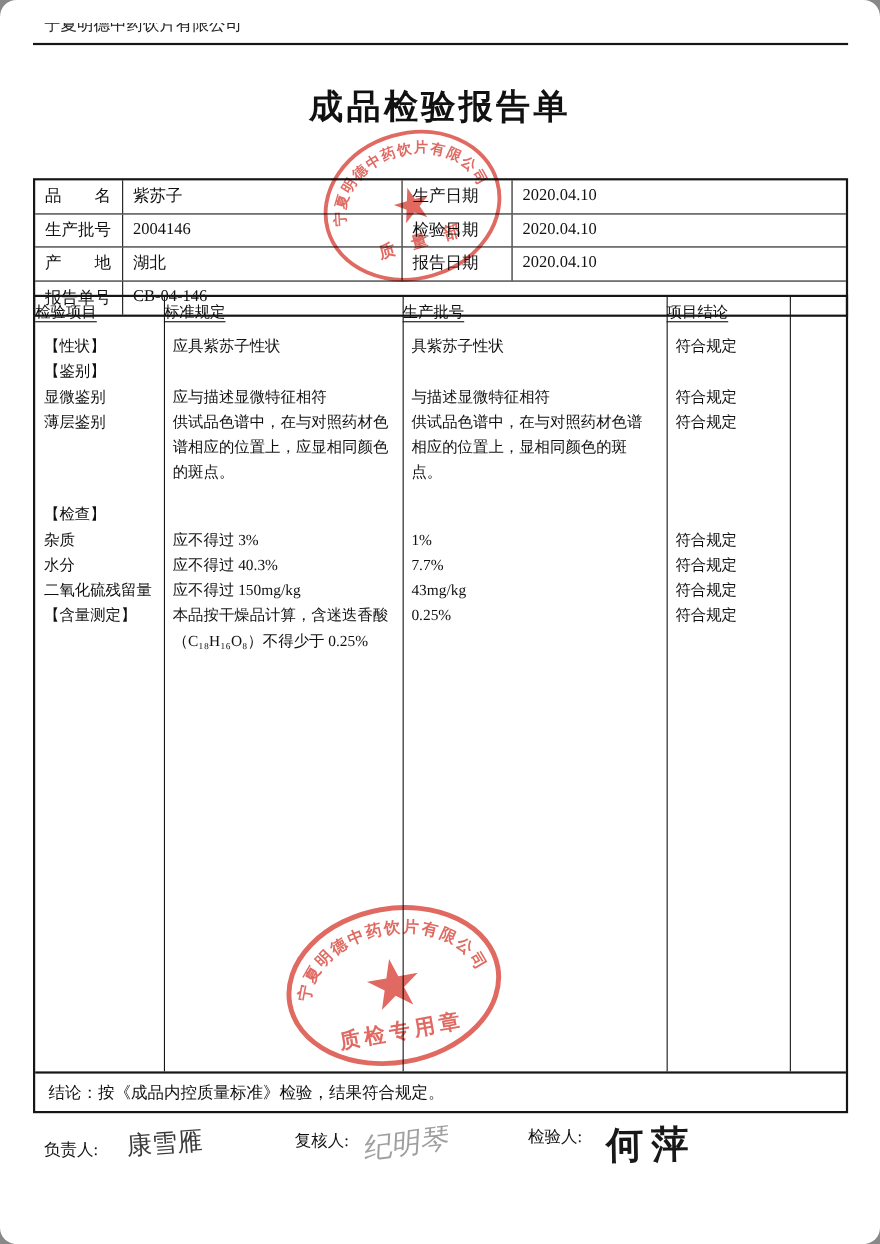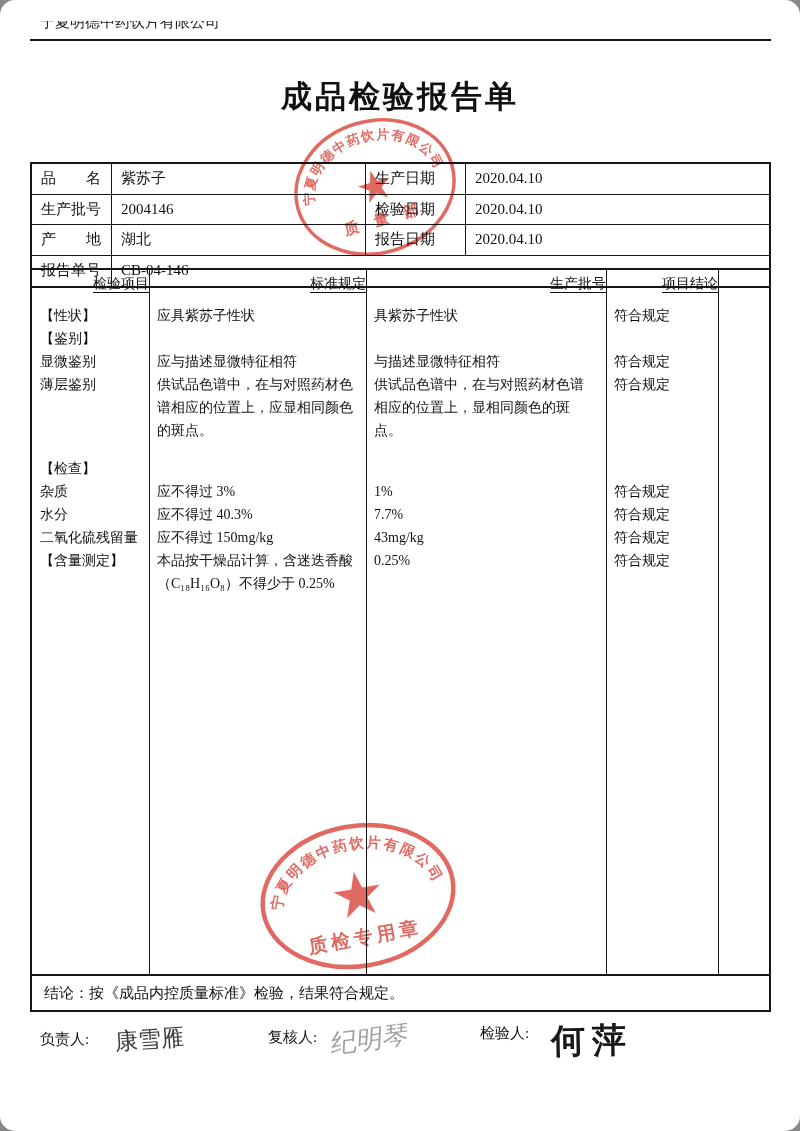--- a/index.html
+++ b/index.html
@@ -39,40 +39,40 @@
   
   .main-table {
     position:absolute; left:30px; top:268px; width:741px; height:744px;
     border:2px solid #161616; display:flex; flex-direction:column; font-size:14px;
   }
   .mt-grid { display:grid; grid-template-columns:117px 217px 240px 112px 1fr; }
   .mt-inner { position:relative; flex:1; display:flex; flex-direction:column; }
   .vline { position:absolute; top:0; bottom:0; width:1px; background:#161616; }
   .vl-1 { left:117px; } .vl-2 { left:334px; } .vl-3 { left:574px; } .vl-4 { left:686px; }
   .mt-header { height:28px; align-items:center; }
-  .mt-header .hcell { text-align:right; }
+  .mt-header .hcell { text-align:left; }
   .mt-header .hcell span { text-decoration:underline; text-underline-offset:4px; }
   .mt-body { flex:1; padding-top:6px; }
   .mt-row .cell { padding:0 10px 0 8px; line-height:23px; }
   .mt-row.gap-top { margin-top:15px;gap:16px; }
   .conclusion-row {
     height:36px; border-top:2px solid #161616; display:flex; align-items:center;
     padding-left:12px; font-size:15px;
   }
 
   
   .stamp { position:absolute; mix-blend-mode:multiply; opacity:.82; color:#d9493f; }
   .stamp-top    { left:283px; top:109px; }
   .stamp-bottom { left:246px; top:814px; }
   .stamp text { fill:currentColor; font-family:"Liberation Serif","DejaVu Serif",serif; font-weight:bold; }
 
   
   .sig-area { position:absolute; left:0; top:1018px; width:800px; height:70px; font-size:15px; }
   .sig-group { position:absolute; display:flex; align-items:flex-start; white-space:nowrap; }
-  .sig-1 { left:40px; top:6px; }  .sig-2 { left:268px; top:4px; }  .sig-3 { left:480px; top:0; }
+  .sig-1 { left:40px; top:6px;align-items:flex-end; }  .sig-2 { left:268px; top:4px; }  .sig-3 { left:480px; top:0; }
   .sig-label { padding-top:6px; }
   .sig-name { display:inline-block; }
   .name-1 { font-size:23px; color:#3a3a3a; margin-left:26px; transform:rotate(-4deg); }
   .name-2 { font-size:26px; color:#9f9f9f; margin-left:14px; transform:rotate(-7deg) skewX(-10deg); }
   .name-3 { font-size:34px; color:#181818; font-weight:bold; margin-left:22px; letter-spacing:7px; transform:rotate(-1deg); }
 </style>
 </head>
 <body>
 
 <div id="page">

